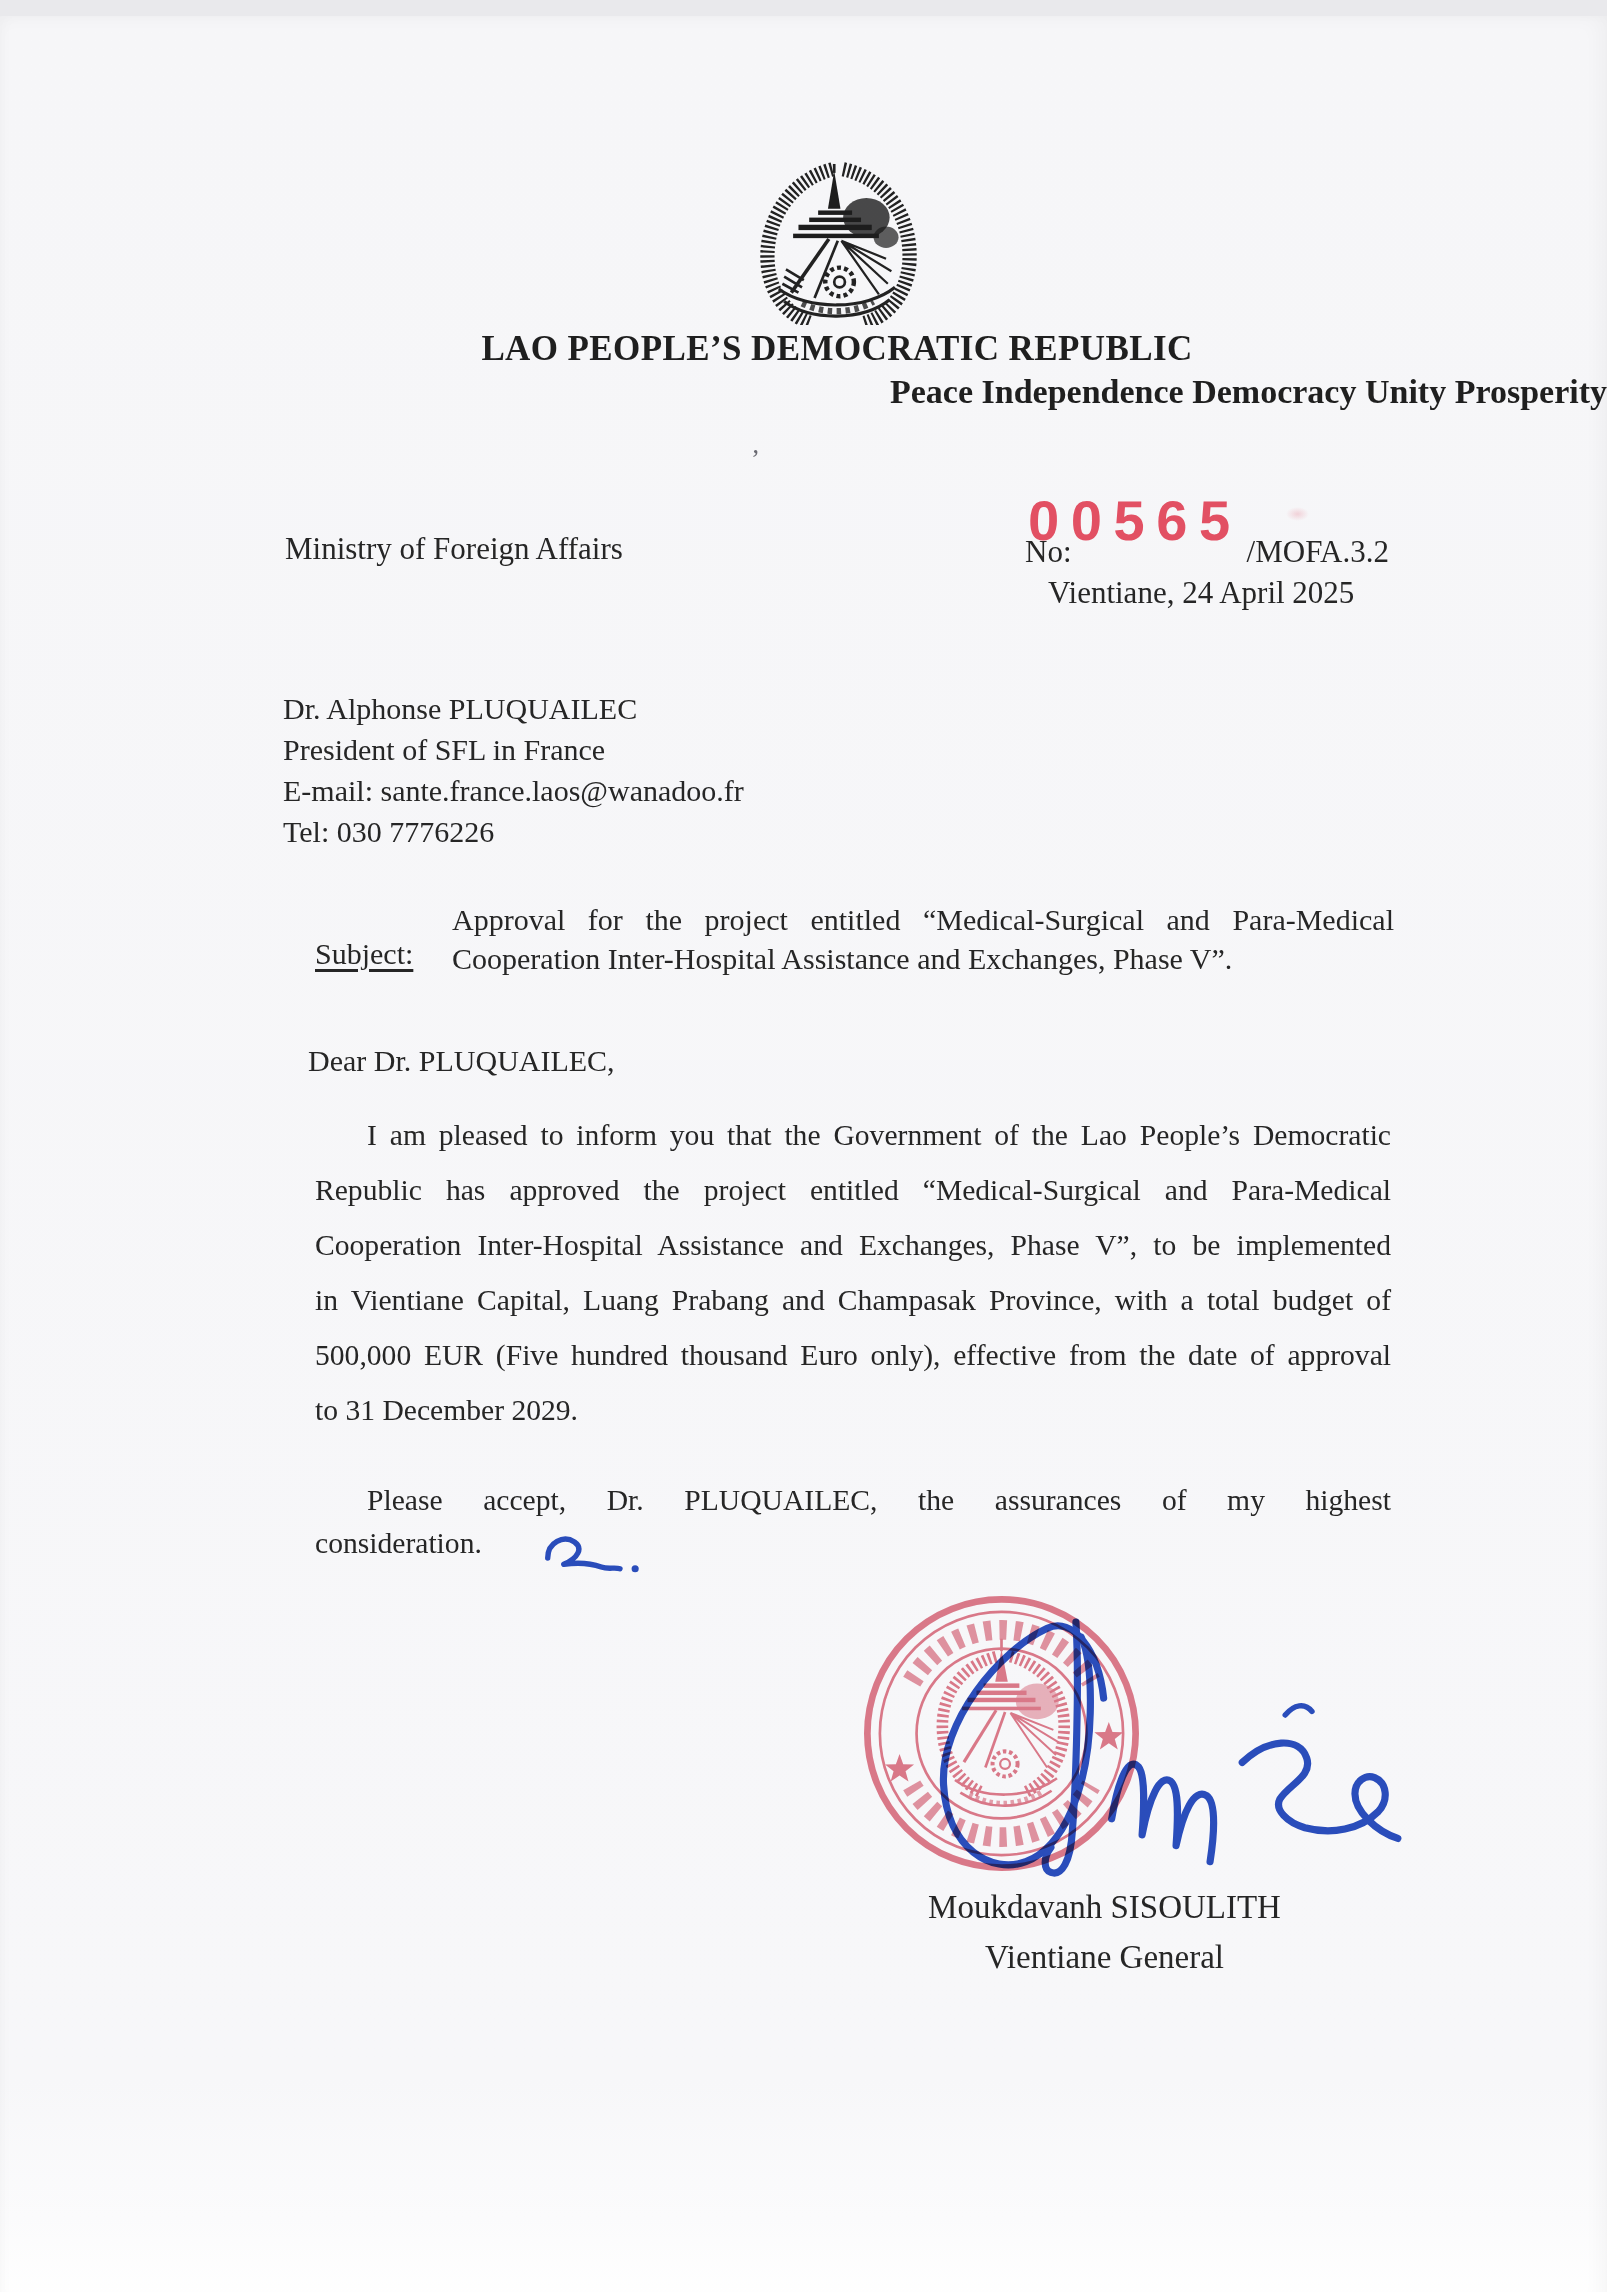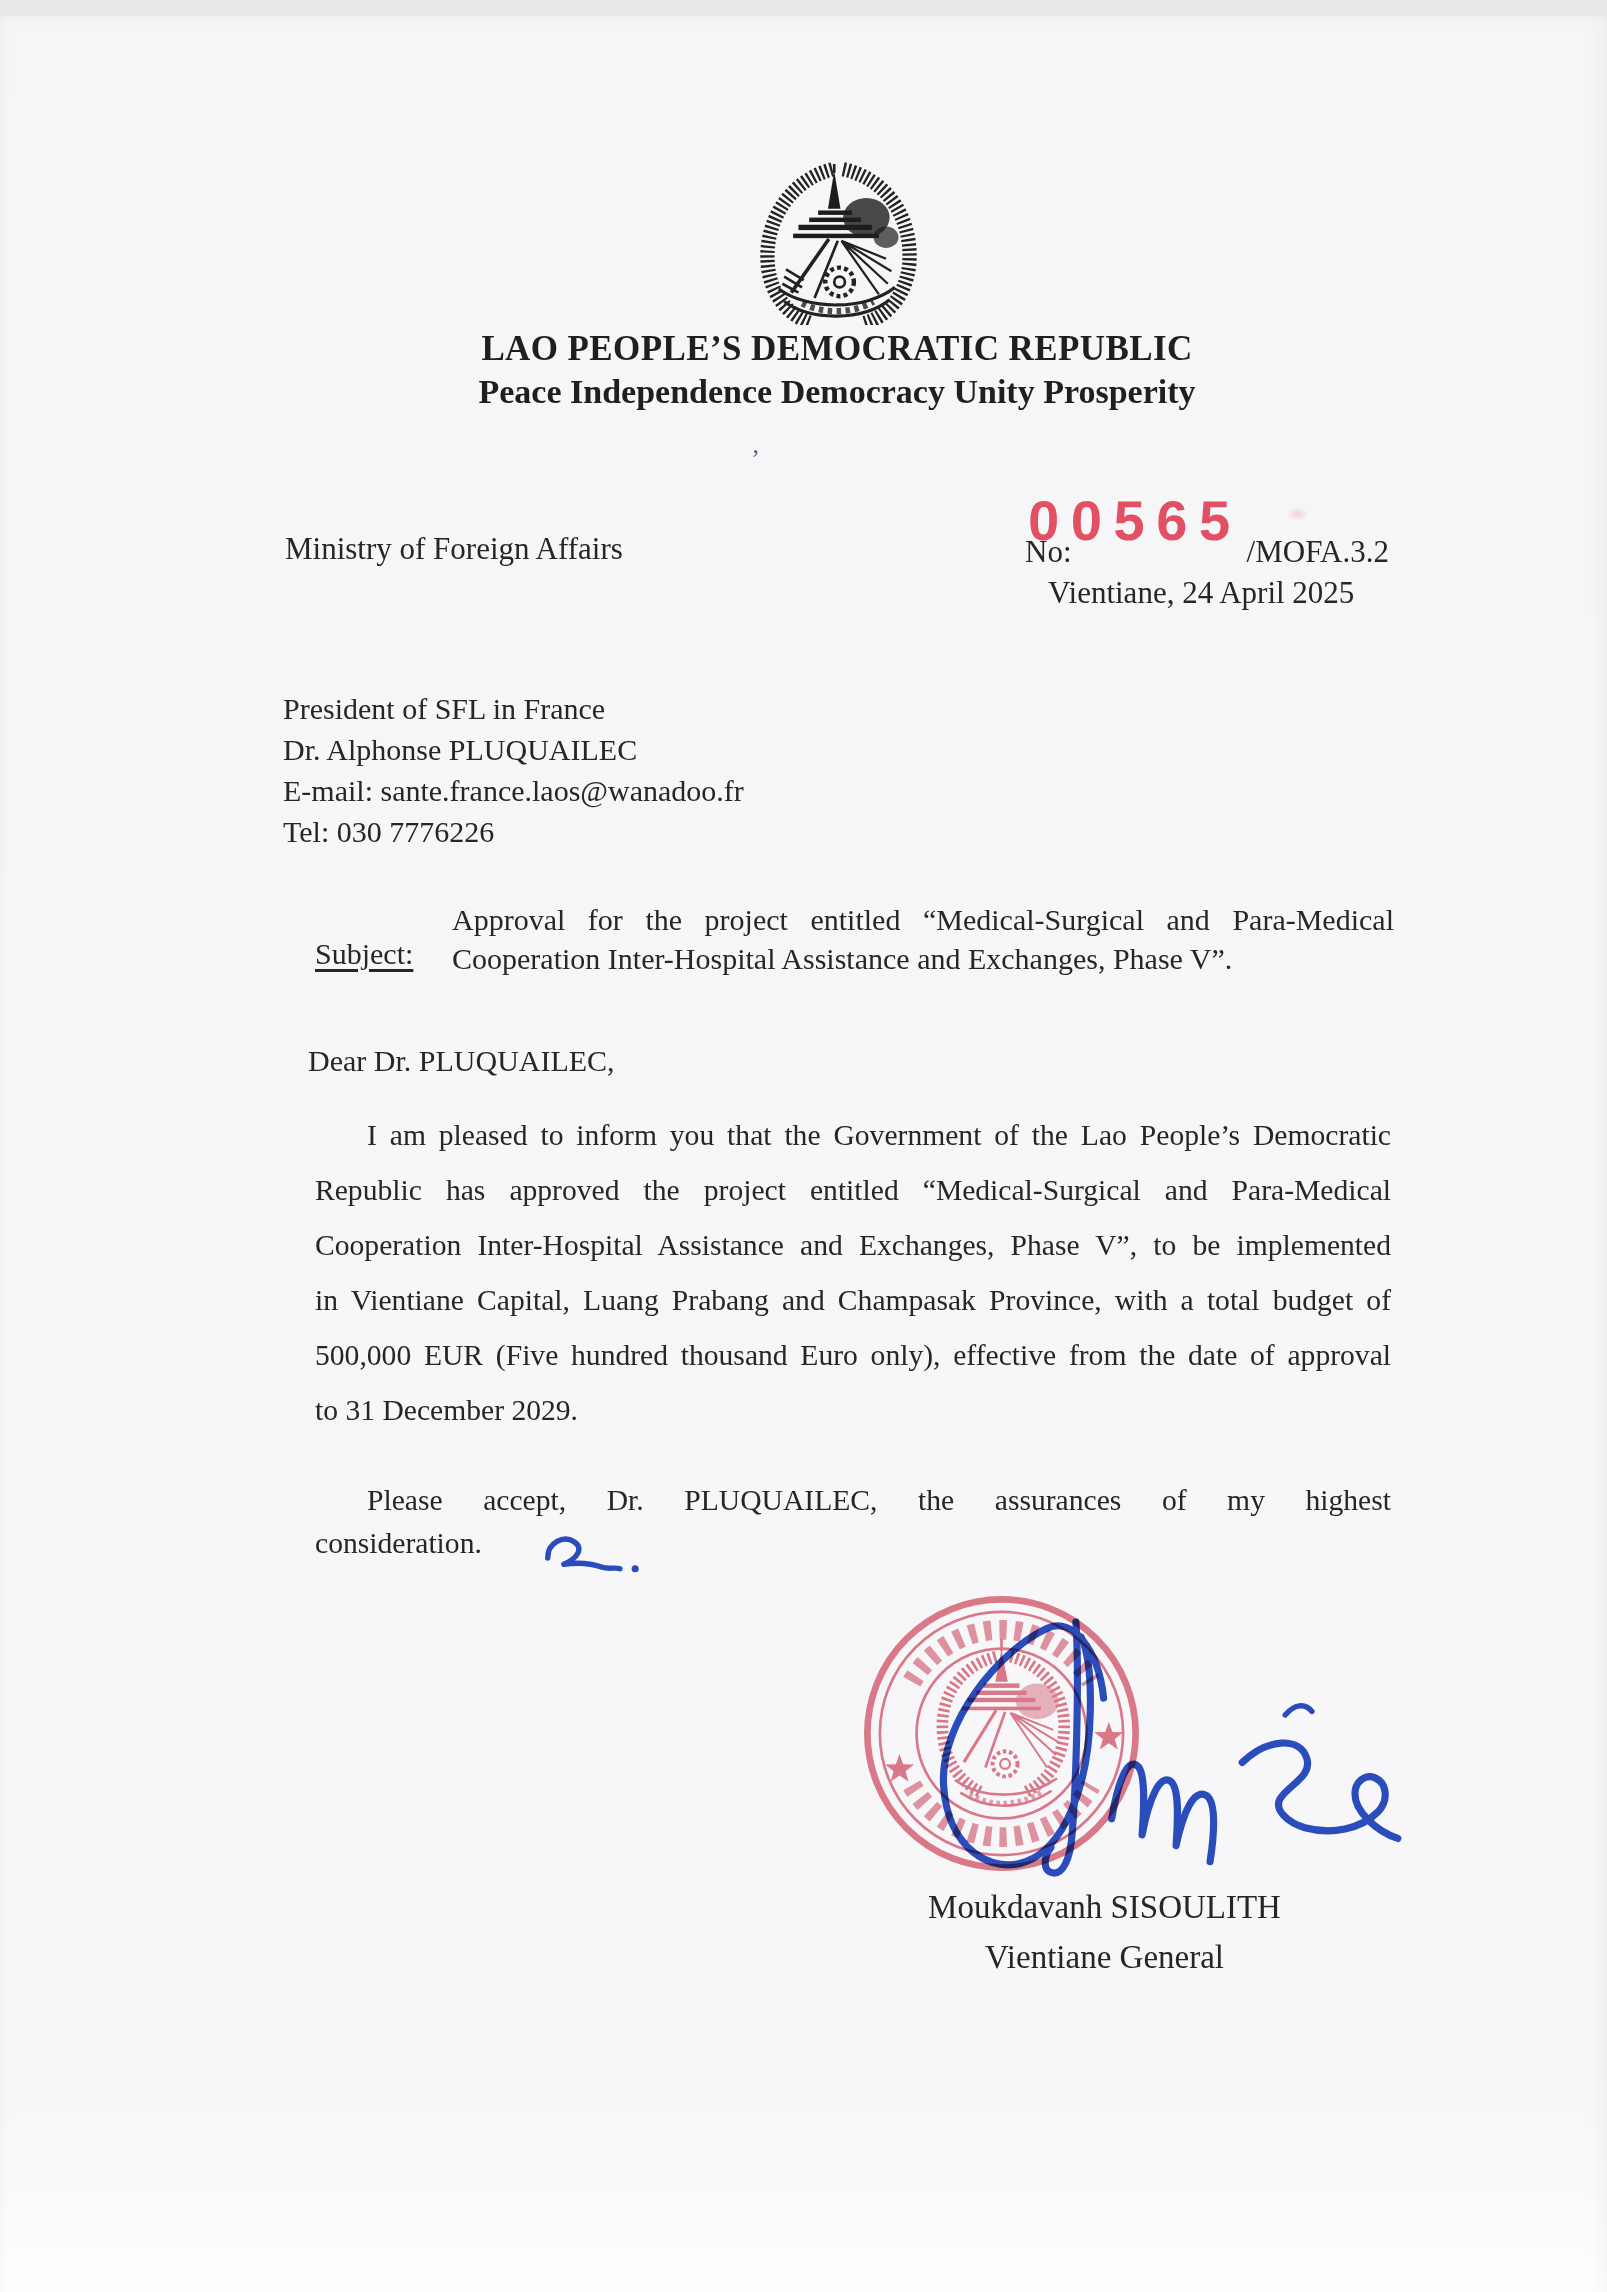--- a/index.html
+++ b/index.html
@@ -9,21 +9,21 @@
     margin:16px auto;
     background:linear-gradient(180deg,#f6f6f8 0%,#f7f7f9 90%,#fbfbfc 96%,#ffffff 100%);
     box-shadow:inset -7.2px 0 19.7px rgba(0,0,0,0.035), inset 3.6px 0 12.5px rgba(0,0,0,0.02);
     font-family:"Liberation Serif","DejaVu Serif",serif;
     color:#262626;
     overflow:hidden;
   }
   .abs{position:absolute;}
   .hdr{left:67px;top:311px;width:1540px;text-align:center;font-weight:bold;color:#1f1f1f;}
   .hdr .t1{font-size:35px;line-height:43px;letter-spacing:0.4px;}
-  .hdr .t2{font-size:34px;line-height:43px;}
+  .hdr .t2{font-size:34px;line-height:43px;text-align:right;}
   .ministry{left:285px;top:515px;font-size:31px;}
   .stampnum{
     left:1028px;top:472px;
     font-family:"Liberation Sans","DejaVu Sans",sans-serif;
     font-size:56px;font-weight:700;letter-spacing:11.6px;
     color:#e14458;opacity:.93;transform:skewX(-1deg);
   }
   .norow{left:1025px;top:518px;width:364px;display:flex;justify-content:space-between;font-size:31px;}
   .dateline{left:1048px;top:559px;font-size:31px;}
   .recipient{left:283px;top:672px;font-size:30px;line-height:41px;}
@@ -82,22 +82,22 @@
   <div class="abs ministry">Ministry of Foreign Affairs</div>
   <div class="abs stampnum">00565</div>
   <div class="abs norow">
     <span>No:</span>
     <span>/MOFA.3.2</span>
   </div>
   <div class="abs dateline">Vientiane, 24 April 2025</div>
   <div class="abs smudge"></div>
 
   <div class="abs recipient">
+    <div>Dr. Alphonse PLUQUAILEC</div>
     <div>President of SFL in France</div>
-    <div>Dr. Alphonse PLUQUAILEC</div>
     <div>E-mail: sante.france.laos@wanadoo.fr</div>
     <div>Tel: 030 7776226</div>
   </div>
 
   <div class="abs subj-label">Subject:</div>
   <div class="abs subj-text">
     <div class="l1">Approval for the project entitled “Medical-Surgical and Para-Medical</div>
     <div>Cooperation Inter-Hospital Assistance and Exchanges, Phase V”.</div>
   </div>
 

